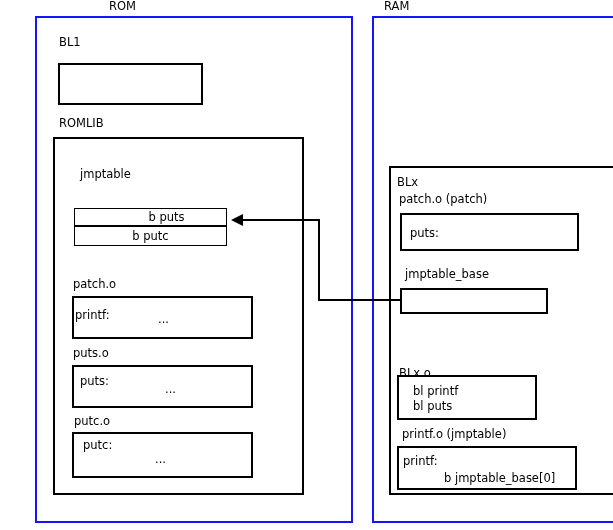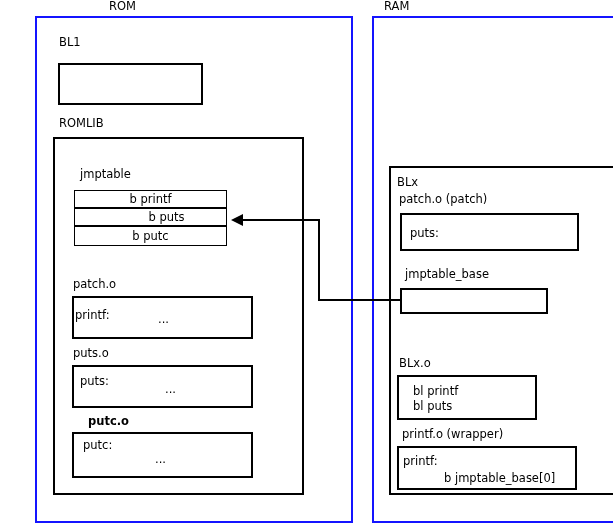--- a/index.html
+++ b/index.html
@@ -77,61 +77,58 @@
   <div class="lbl" style="left:352px; top:1px;">RAM</div>
   <div class="region" style="left:340px; top:16px; width:270px; height:507px;"></div>
 
   <div class="lbl" style="left:27px; top:37px;">BL1</div>
   <div class="box" style="left:26px; top:63px; width:145px; height:42px;"></div>
 
   <div class="lbl" style="left:27px; top:118px;">ROMLIB</div>
   <div class="box" style="left:21px; top:137px; width:251px; height:358px;"></div>
 
   <div class="lbl" style="left:48px; top:169px;">jmptable</div>
-  <div class="jmprow" style="left:42px; top:190px; width:153px; height:18px;">
-    <span>b printf</span>
-  </div>
   <div class="jmprow" style="left:42px; top:208px; width:153px; height:18px;padding-left:32px;">
     <span>b puts</span>
   </div>
   <div class="jmprow" style="left:42px; top:226px; width:153px; height:20px;">
     <span>b putc</span>
   </div>
 
   <div class="lbl" style="left:41px; top:279px;">patch.o</div>
   <div class="box" style="left:40px; top:296px; width:181px; height:43px;"></div>
   <div class="box-txt" style="left:43px; top:309px;">printf:</div>
   <div class="box-txt" style="left:126px; top:313px;">...</div>
 
   <div class="lbl" style="left:41px; top:348px;">puts.o</div>
   <div class="box" style="left:40px; top:365px; width:181px; height:43px;"></div>
   <div class="box-txt" style="left:48px; top:375px;">puts:</div>
   <div class="box-txt" style="left:133px; top:383px;">...</div>
 
-  <div class="lbl" style="left:56px; top:416px;font-weight:bold;">putc.o</div>
+  <div class="lbl" style="left:42px; top:416px;">putc.o</div>
   <div class="box" style="left:40px; top:432px; width:181px; height:46px;"></div>
   <div class="box-txt" style="left:51px; top:439px;">putc:</div>
   <div class="box-txt" style="left:123px; top:453px;">...</div>
 
   <div class="box" style="left:357px; top:166px; width:240px; height:329px;"></div>
   <div class="lbl" style="left:365px; top:177px;">BLx</div>
 
   <div class="lbl" style="left:367px; top:194px;">patch.o (patch)</div>
   <div class="box" style="left:368px; top:213px; width:179px; height:38px;"></div>
   <div class="box-txt" style="left:378px; top:227px;">puts:</div>
 
   <div class="lbl" style="left:373px; top:269px;">jmptable_base</div>
   <div class="box" style="left:368px; top:288px; width:148px; height:26px;"></div>
 
-  <div class="lbl" style="left:367px; top:358px;text-align:center;">BLx.o</div>
+  <div class="lbl" style="left:367px; top:368px;text-align:center;">BLx.o</div>
   <div class="box" style="left:365px; top:375px; width:140px; height:45px;"></div>
   <div class="box-txt" style="left:381px; top:385px;">bl printf</div>
   <div class="box-txt" style="left:381px; top:400px;text-align:center;">bl puts</div>
 
-  <div class="lbl" style="left:370px; top:429px;">printf.o (wrapper)</div>
+  <div class="lbl" style="left:370px; top:429px;">printf.o (jmptable)</div>
   <div class="box" style="left:365px; top:446px; width:180px; height:44px;"></div>
   <div class="box-txt" style="left:371px; top:455px;">printf:</div>
   <div class="box-txt" style="left:412px; top:472px;">b jmptable_base[0]</div>
 
   <div class="seg" style="left:286px; top:299px; width:82px; height:2px;"></div>
   <div class="seg" style="left:286px; top:219px; width:2px; height:82px;"></div>
   <div class="seg" style="left:210px; top:219px; width:78px; height:2px;"></div>
   <div class="arrowhead" style="left:199px; top:214px;"></div>
 
 </div>

